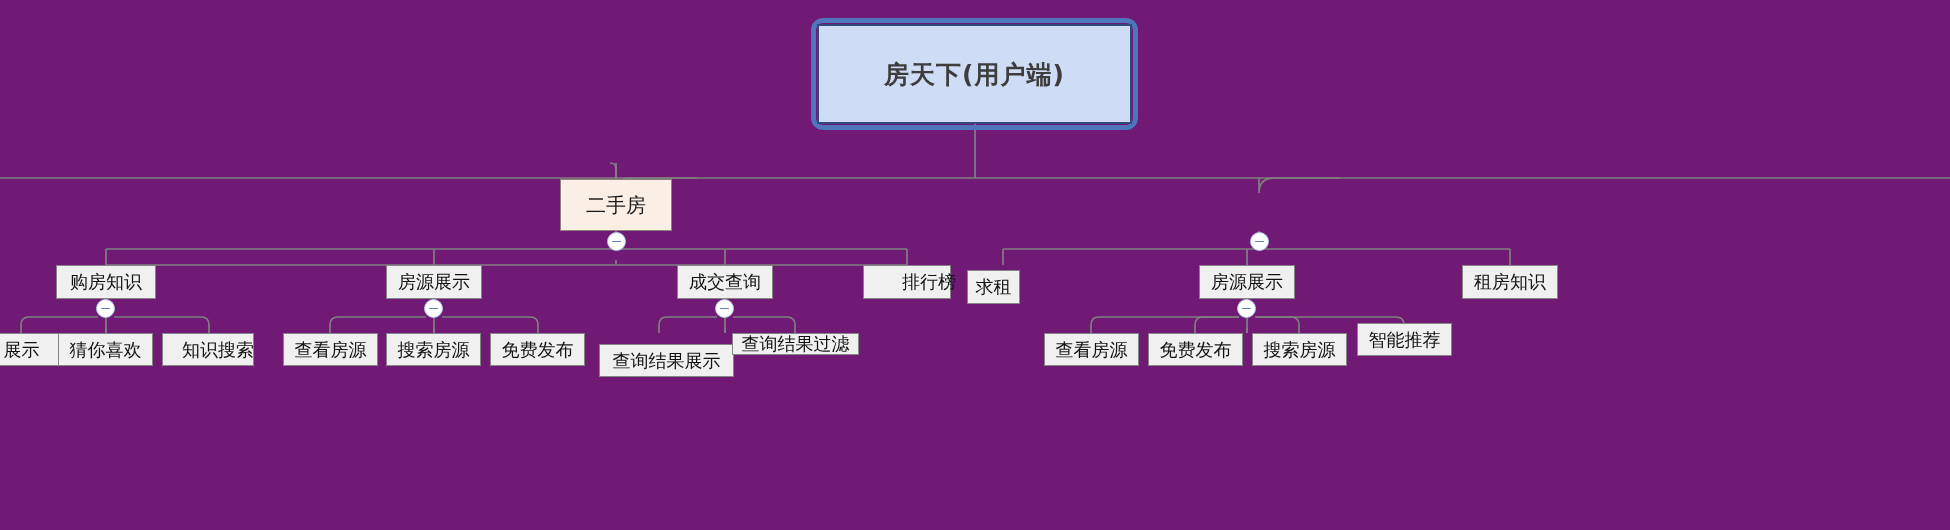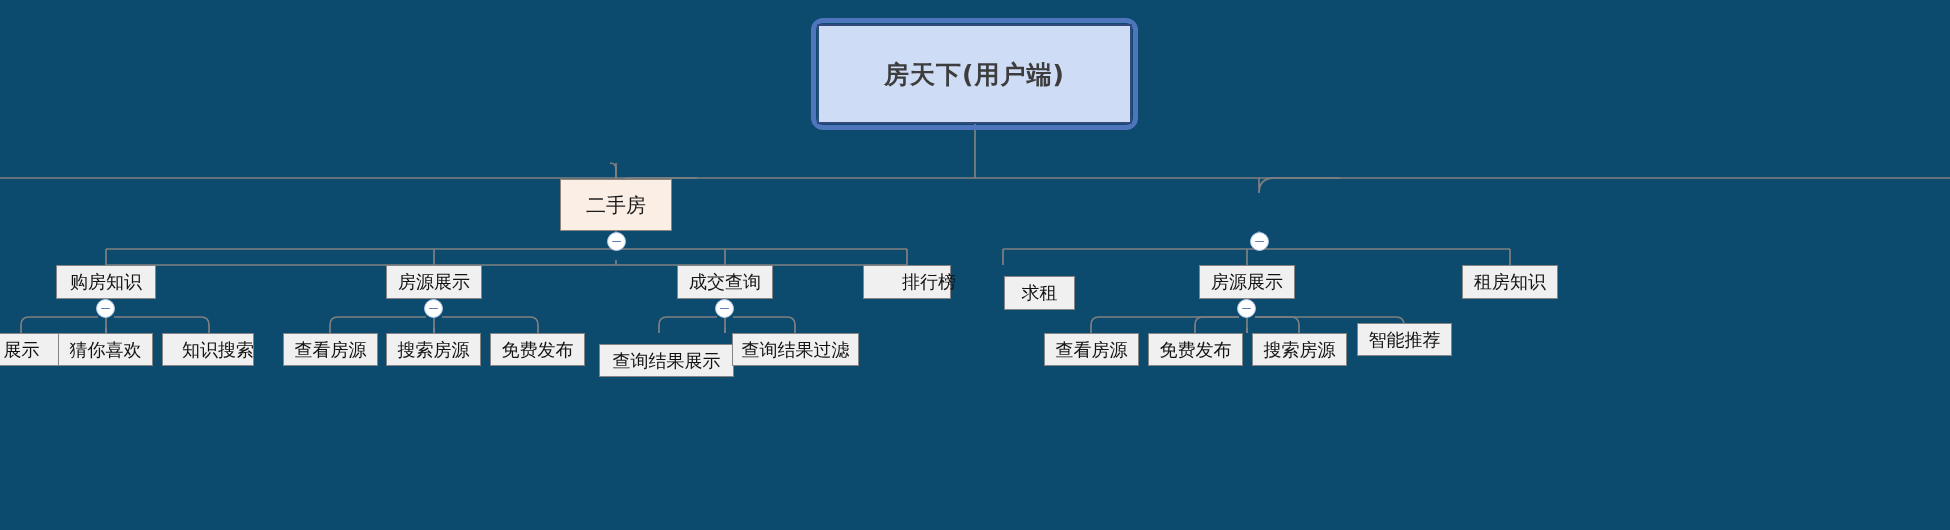--- a/index.html
+++ b/index.html
@@ -7,21 +7,21 @@
     width: 1950px;
     height: 530px;
     background: #ffffff;
     font-family: "DejaVu Sans", "Liberation Sans", sans-serif;
     overflow: hidden;
   }
   #canvas {
     position: relative;
     width: 1950px;
     height: 530px;
-    background: #0c4a6e;
+    background: #701a75;
   }
   #edges {
     position: absolute;
     left: 0; top: 0;
     width: 1950px; height: 530px;
     pointer-events: none;
   }
 
   
   .node {
@@ -194,21 +194,21 @@
     <span>成交查询</span>
   </div>
   <div class="toggle" style="left:715px; top:299px;">
       <span class="bar"></span>
     </div>
 
   <div class="node leaf" style="left:863px; top:265px; width:88px; height:34px;padding-left:44px;">
     <span>排行榜</span>
   </div>
 
-  <div class="node leaf" style="left:967px; top:276px; width:71px; height:34px;margin-left:37px;">
+  <div class="node leaf" style="left:967px; top:270px; width:53px; height:34px;">
     <span>求租</span>
   </div>
 
   <div class="node leaf" style="left:1199px; top:265px; width:96px; height:34px;">
     <span>房源展示</span>
   </div>
   <div class="toggle" style="left:1237px; top:299px;">
       <span class="bar"></span>
     </div>
 
@@ -232,21 +232,21 @@
   <div class="node leaf" style="left:386px; top:333px; width:95px; height:33px;">
     <span>搜索房源</span>
   </div>
   <div class="node leaf" style="left:490px; top:333px; width:95px; height:33px;">
     <span>免费发布</span>
   </div>
 
   <div class="node leaf" style="left:599px; top:344px; width:135px; height:33px;">
     <span>查询结果展示</span>
   </div>
-  <div class="node leaf" style="left:732px; top:333px; width:127px; height:33px;">
+  <div class="node leaf" style="left:732px; top:333px; width:127px; height:22px;">
     <span>查询结果过滤</span>
   </div>
 
   <div class="node leaf" style="left:1044px; top:333px; width:95px; height:33px;">
     <span>查看房源</span>
   </div>
   <div class="node leaf" style="left:1148px; top:333px; width:95px; height:33px;">
     <span>免费发布</span>
   </div>
   <div class="node leaf" style="left:1252px; top:333px; width:95px; height:33px;">

